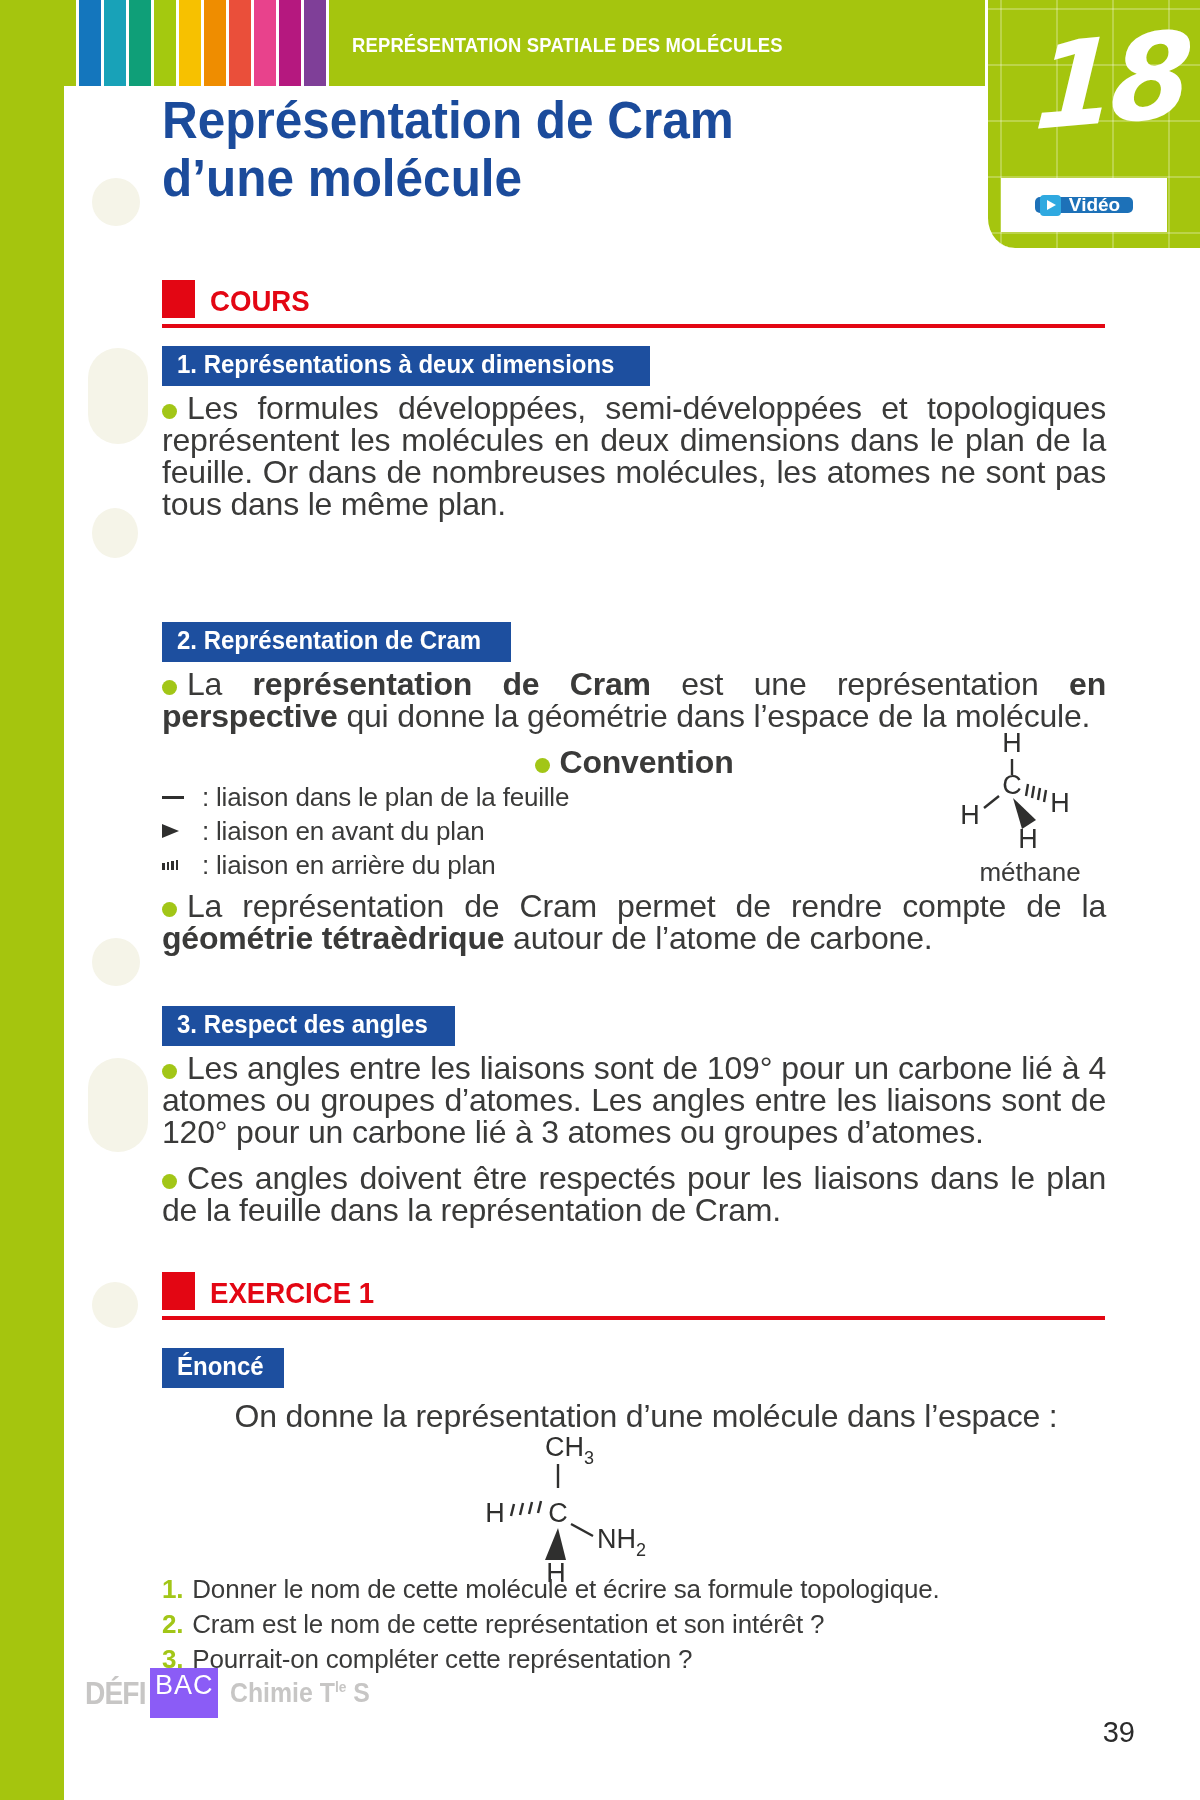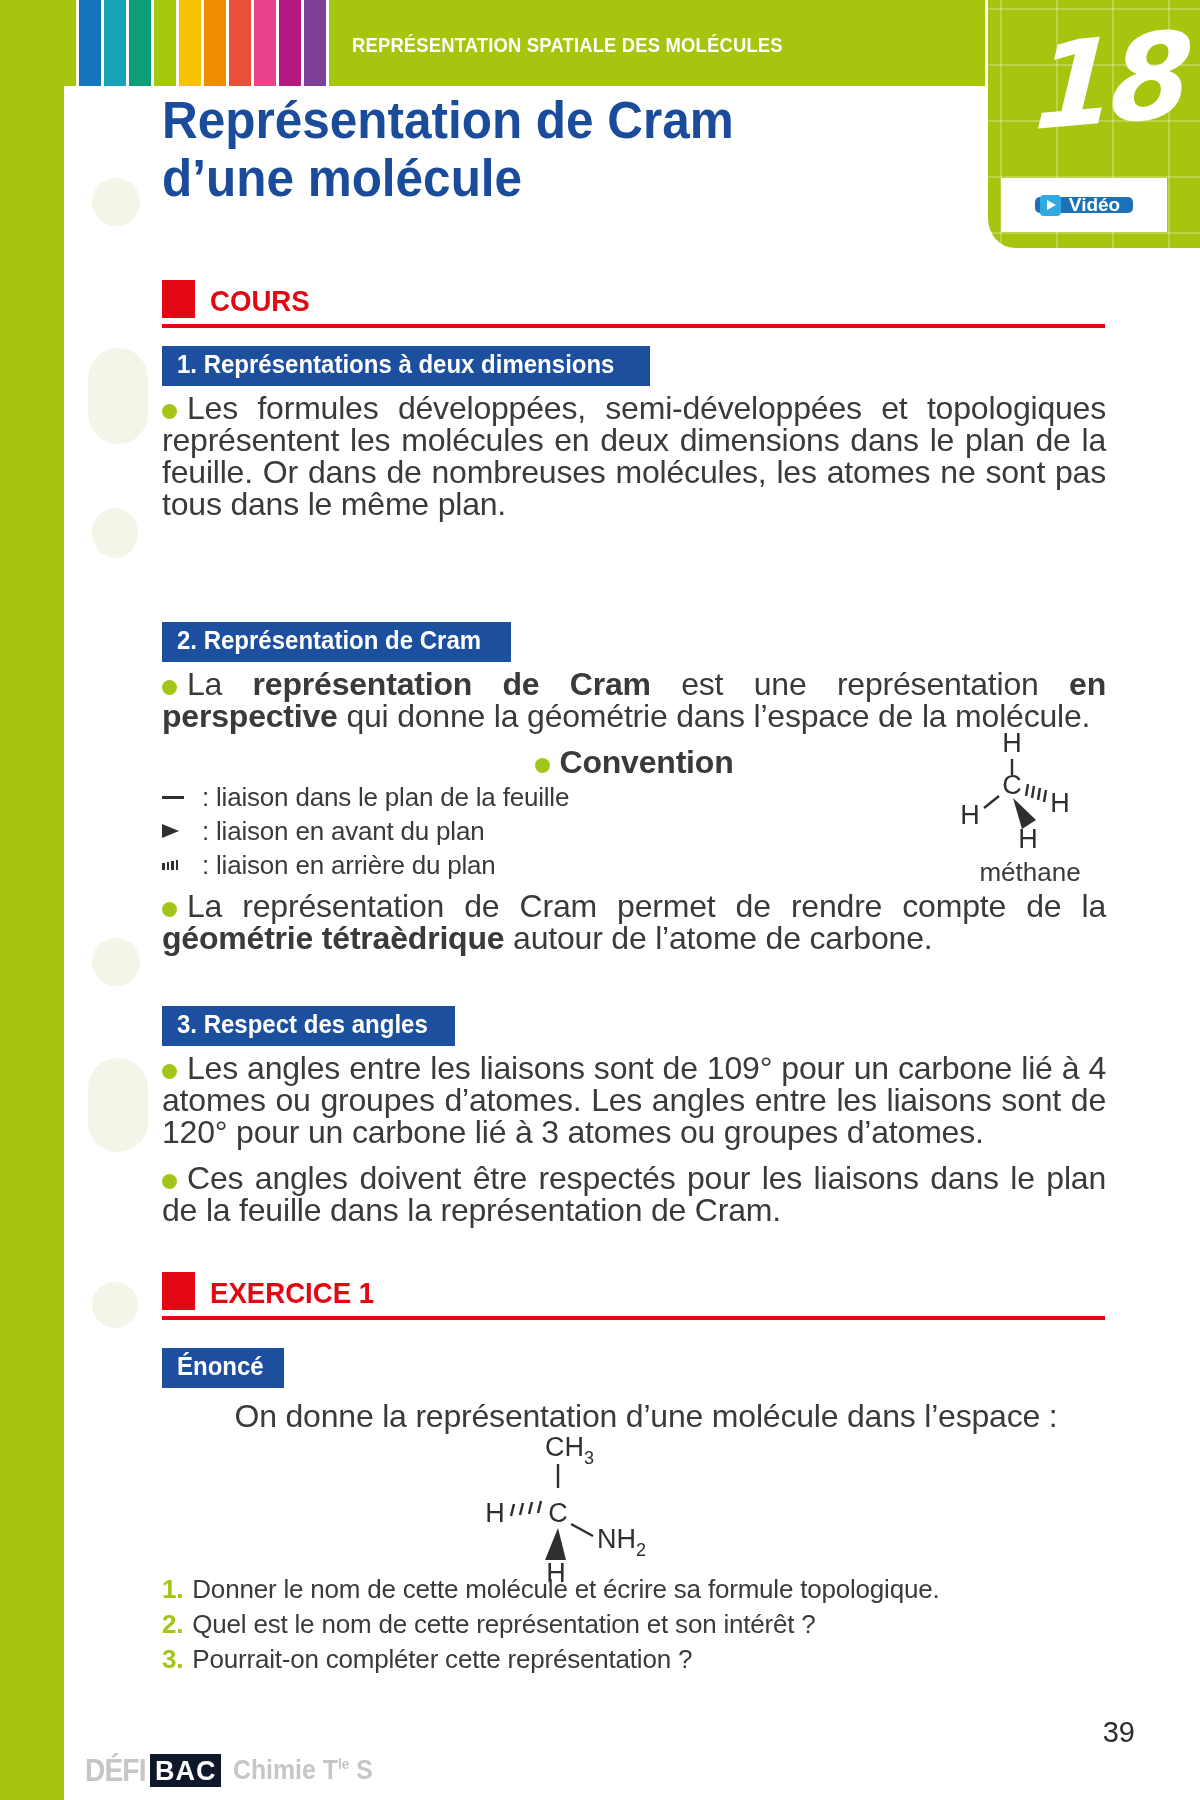--- a/index.html
+++ b/index.html
@@ -90,24 +90,24 @@
   svg text.sub{font-size:18px;}
   svg text.cap{font-size:26px;fill:#3a3a39;}
   svg line{stroke:#2f2f2e;stroke-width:2.4;}
   svg polygon{fill:#2f2f2e;}
 
   
   .q-row{font-size:26px;line-height:35px;letter-spacing:-0.2px;}
   .q-num{color:#a2c617;font-weight:bold;margin-right:9px;}
 
   
-  #footer-brand{left:85px;top:1752px;display:flex;align-items:center;color:#c7c6c5;}
+  #footer-brand{left:85px;top:1668px;display:flex;align-items:center;color:#c7c6c5;}
   #brand-defi{font-weight:bold;font-size:32px;letter-spacing:-1px;transform:scaleX(.88);transform-origin:left center;}
-  #brand-bac{font-weight:bold;font-size:27px;background:#0f172a;color:#ffffff;
-    padding:2px 5px 0;margin-left:-4px;letter-spacing:1px;}
+  #brand-bac{font-weight:normal;font-size:27px;background:#8b5cf6;color:#ffffff;
+    padding:2px 5px 17px;margin-left:-4px;letter-spacing:1px;}
   #brand-subject{font-weight:bold;font-size:27px;margin-left:12px;transform:scaleX(.92);transform-origin:left center;white-space:nowrap;}
   #brand-subject sup{font-size:15px;}
   #page-number{left:1055px;top:1716px;width:80px;text-align:right;font-size:29px;color:#2b2b2b;}
 </style>
 </head>
 <body>
 
 <div class="abs" id="left-strip"></div>
 <div class="abs" id="top-band"></div>
 
@@ -256,21 +256,21 @@
     <polygon points="103,102 90,134 111,134"></polygon>
     <text x="101" y="156" text-anchor="middle">H</text>
   </svg>
 </div>
 
 <div class="abs" style="left:162px;top:1572px;width:944px">
   <div class="q-row">
     <span class="q-num">1.</span><span>Donner le nom de cette molécule et écrire sa formule topologique.</span>
   </div>
   <div class="q-row">
-    <span class="q-num">2.</span><span>Quel est le nom de cette représentation et son intérêt ?</span>
+    <span class="q-num">2.</span><span>Cram est le nom de cette représentation et son intérêt ?</span>
   </div>
   <div class="q-row">
     <span class="q-num">3.</span><span>Pourrait-on compléter cette représentation ?</span>
   </div>
 </div>
 
 <div class="abs" id="footer-brand">
   <span id="brand-defi">DÉFI</span>
     <span id="brand-bac">BAC</span>
   <span id="brand-subject"><span>Chimie</span>&nbsp;<span>T</span><sup>le</sup>&nbsp;<span>S</span></span>

